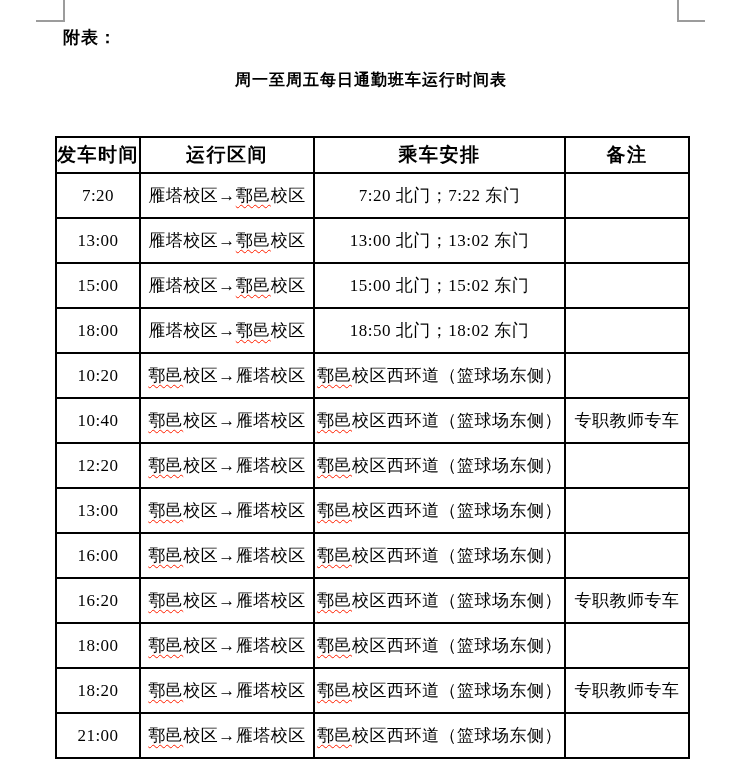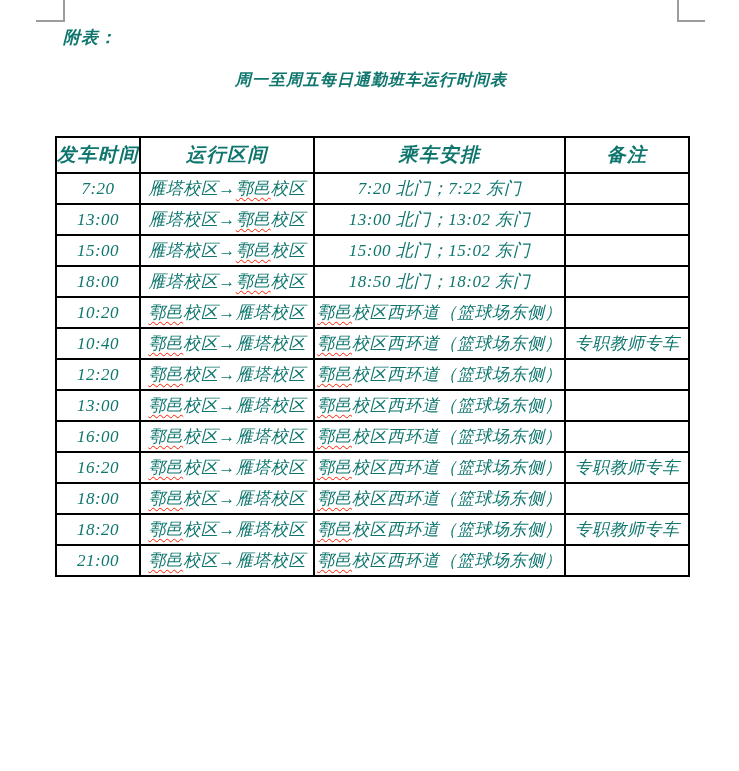--- a/index.html
+++ b/index.html
@@ -1,18 +1,18 @@
 <!DOCTYPE html>
 <html><head>
 <meta charset="utf-8">
 <style>
   html,body { margin:0; padding:0; background:#ffffff; }
   .page {
     position:relative; width:739px; height:771px; background:#ffffff;
-    color:#0f766e; font-family:"Liberation Serif", serif; overflow:hidden;font-style:italic;
+    color:#000000; font-family:"Liberation Serif", serif; overflow:hidden;
   }
   
   .mark { position:absolute; background:#9c9c9c; }
   .mark-tl-v { left:63px;  top:0;    width:1.5px; height:21px; }
   .mark-tl-h { left:36px;  top:20px; width:28.5px; height:1.5px; }
   .mark-tr-v { left:677px; top:0;    width:1.5px; height:21px; }
   .mark-tr-h { left:677px; top:20px; width:28px;  height:1.5px; }
 
   .appendix {
     position:absolute; left:63px; top:26px;
@@ -25,21 +25,21 @@
 
   table.timetable {
     position:absolute; left:55px; top:136px;
     border-collapse:collapse; table-layout:fixed;
   }
   .timetable th, .timetable td {
     border:2px solid #000; padding:0; text-align:center; vertical-align:middle;
     white-space:nowrap; overflow:hidden;
   }
   .timetable thead tr { height:36px; }
-  .timetable tbody tr { height:31px; }
+  .timetable tbody tr { height:45px; }
   .timetable th { font-size:19px; font-weight:bold; letter-spacing:1.5px; }
   .timetable td { font-size:17px; letter-spacing:1px; }
   td.c-time { letter-spacing:0.5px; }
   td.c-route { letter-spacing:0.5px;margin-left:37px; }
   td.c-arr { letter-spacing:0.5px; }
   td.c-remark { letter-spacing:0.5px; }
   .sq {
     text-decoration-line:underline;
     text-decoration-style:wavy;
     text-decoration-color:#ff1f00;

